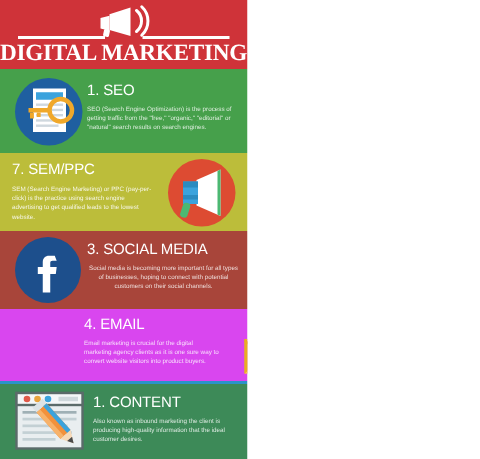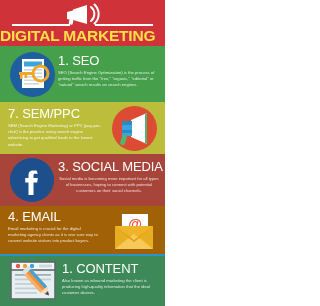--- a/index.html
+++ b/index.html
@@ -54,26 +54,26 @@
     height: 2px;
     background: #ffffff;
     width: 58px;
   }
   .header-title {
     position: absolute;
     top: 27px;
     left: 0;
     width: 139px;
     text-align: center;
-    color: #fde047;
+    color: #ffffff;
     font-size: 15.5px;
     font-weight: bold;
     letter-spacing: -0.2px;
     white-space: nowrap;
-    font-family: Liberation Sans, sans-serif;
+    font-family: Liberation Serif, serif;
   }
 
   
   .band {
     position: absolute;
     left: 0;
     width: 165px;
     box-sizing: border-box;
     overflow: hidden;
   }
@@ -86,41 +86,41 @@
     position: absolute;
     display: flex;
     align-items: center;
     justify-content: center;
   }
   .text-slot {
     position: absolute;
   }
   .sec-title {
     color: #ffffff;
-    font-size: 13px;
+    font-size: 10px;
     font-weight: normal;
     letter-spacing: -0.1px;
     white-space: nowrap;
     line-height: 13px;
     margin: 0 0 3px 0;
     font-family: "Liberation Sans", sans-serif;
   }
   .sec-body {
     color: rgba(255,255,255,0.82);
     font-size: 4.2px;
     line-height: 6.2px;
     margin: 0;
     font-family: "Liberation Sans", sans-serif;
   }
 
   
   .band-seo     { background: #46a04b; }
   .band-sem     { background: #bcbd3a; }
   .band-social  { background: #a8453a; }
-  .band-email   { background: #a16207; }
+  .band-email   { background: #d946ef; padding-left: 48px; }
   .band-content { background: #3d8a58; }
 
   .band-sem .sec-body { color: rgba(255,255,255,0.88); }
 
   
   .sep {
     position: absolute;
     left: 0;
     width: 165px;
     height: 2px;

